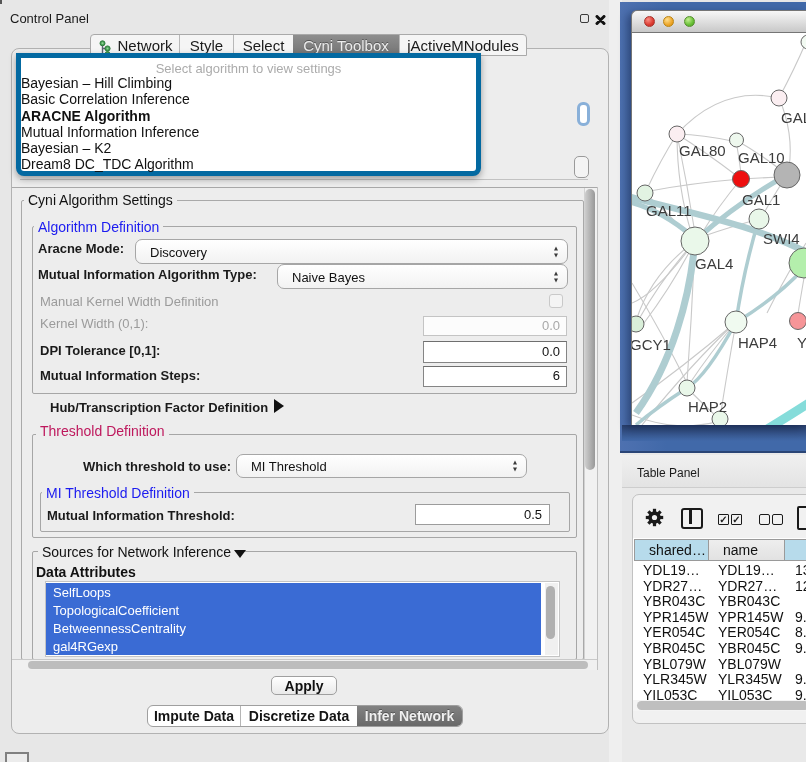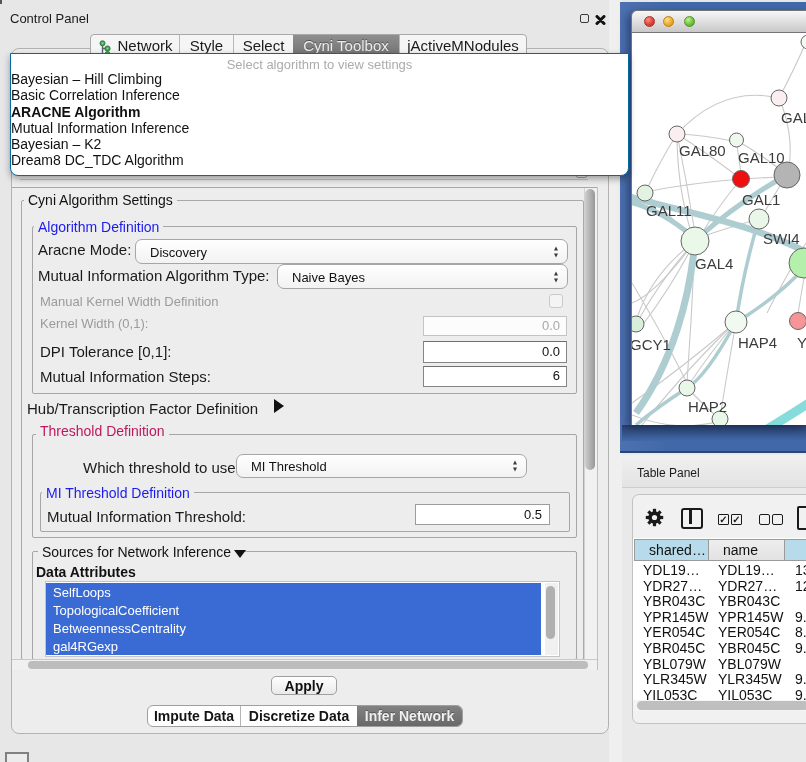--- a/index.html
+++ b/index.html
@@ -1,18 +1,18 @@
 <!DOCTYPE html>
 <html><head><meta charset="utf-8">
 <style>
 html,body{margin:0;padding:0}
 body{width:806px;height:762px;position:relative;overflow:hidden;
  font-family:"Liberation Sans",sans-serif;background:#e7e7e7;}
 .abs{position:absolute}
-.b13{font-size:15px;font-weight:normal;color:#1a1a1a}
+.b13{font-size:13px;font-weight:bold;color:#1a1a1a}
 .g13{font-size:13px;font-weight:normal;color:#9b9b9b}
 .grp{position:absolute;border:1px solid #a6a6a6;border-radius:2px}
 .glabel{position:absolute;font-size:14px;background:#ededed;padding:0 4px;line-height:14px;white-space:nowrap}
 .combo{position:absolute;border:1px solid #a6a6a6;border-radius:7px;
  background:linear-gradient(#ffffff,#f2f2f2);font-size:13px;color:#111;}
 .combo .tx{position:absolute;left:14px;top:50%;transform:translateY(-50%);white-space:nowrap}
 .ud{position:absolute;right:8px;top:50%;transform:translateY(-50%);width:5px;height:11px}
 .ud:before{content:"";position:absolute;left:0;top:0;border-left:2.5px solid transparent;border-right:2.5px solid transparent;border-bottom:4.5px solid #3a3a3a}
 .ud:after{content:"";position:absolute;left:0;bottom:0;border-left:2.5px solid transparent;border-right:2.5px solid transparent;border-top:4.5px solid #3a3a3a}
 .inp{position:absolute;background:#fff;font-size:13px;color:#111;text-align:right;box-sizing:border-box}
@@ -71,21 +71,21 @@
 
 <div class="abs g13" style="left:40px;top:316px">Kernel Width (0,1):</div>
 <div class="inp" style="left:423px;top:316px;width:144px;height:20px;border:1px solid #c4c4c4;background:#fcfcfc;color:#a8a8a8;line-height:18px;padding-right:6px">0.0</div>
 
 <div class="abs b13" style="left:40px;top:343px">DPI Tolerance [0,1]:</div>
 <div class="inp" style="left:423px;top:341px;width:144px;height:22px;border:1.5px solid #858585;border-top-color:#6f6f6f;line-height:19px;padding-right:6px">0.0</div>
 
 <div class="abs b13" style="left:40px;top:368px">Mutual Information Steps:</div>
 <div class="inp" style="left:423px;top:366px;width:144px;height:21px;border:1.5px solid #858585;border-top-color:#6f6f6f;line-height:18px;padding-right:6px">6</div>
 
-<div class="abs b13" style="left:27px;top:400px">Hub/Transcription Factor Definition</div>
+<div class="abs b13" style="left:50px;top:400px">Hub/Transcription Factor Definition</div>
 <div class="abs" style="left:274px;top:399px;width:0;height:0;border-top:7px solid transparent;border-bottom:7px solid transparent;border-left:10px solid #111"></div>
 
 <div class="grp" style="left:32px;top:434px;width:543px;height:102px"></div>
 <div class="glabel" style="left:36px;top:424px;color:#be185d">Threshold Definition</div>
 <div class="abs b13" style="left:83px;top:459px">Which threshold to use:</div>
 <div class="combo" style="left:236px;top:454px;width:289px;height:22px">
     <span class="tx">MI Threshold</span>
     <span class="ud"></span>
   </div>
 
@@ -114,21 +114,21 @@
 <div class="abs" style="left:271px;top:676px;width:66px;height:19px;border:1px solid #9f9f9f;border-radius:5px;background:linear-gradient(#ffffff,#e9e9e9);box-sizing:border-box;text-align:center;font-size:14px;font-weight:bold;color:#111;line-height:18px">Apply</div>
 
 <div class="abs" style="left:147px;top:705px;width:316px;height:22px;border:1px solid #9f9f9f;border-radius:6px;background:#fff;box-sizing:border-box;white-space:nowrap;font-size:14px;font-weight:bold;color:#141414;overflow:hidden">
 <div class="tabseg" style="width:92px;line-height:20px">Impute Data</div><div class="tabseg" style="width:117px;line-height:20px;border-left:1px solid #b5b5b5">Discretize Data</div><div class="tabseg" style="width:105px;line-height:20px;background:linear-gradient(#828282,#696969);color:#f0f0f0;text-shadow:0 -1px 0 #555">Infer Network</div>
 </div>
 
 <div class="abs" style="left:5px;top:752px;width:20px;height:14px;border:2px solid #808080;background:#ececec"></div>
 
 <div class="abs" style="left:612px;top:363px;width:0;height:0;border-top:4px solid transparent;border-bottom:4px solid transparent;border-right:5px solid #8a8a8a"></div>
 
-<div class="abs" style="left:10px;top:53px;width:619px;height:123px;background:#fff;border:1px solid #0369a1;border-radius:0 0 8px 8px;box-shadow:0 3px 7px rgba(0,0,0,.35);z-index:10;box-sizing:border-box">
+<div class="abs" style="left:16px;top:53px;width:465px;height:123px;background:#fff;border:5px solid #0369a1;border-radius:0 0 8px 8px;box-shadow:0 3px 7px rgba(0,0,0,.35);z-index:10;box-sizing:border-box">
  <div style="text-align:center;color:#ababab;font-size:13px;margin-top:3px">Select algorithm to view settings</div>
  <div style="font-size:14px;color:#111;margin:-1px 0 0 0;line-height:16.3px">Bayesian – Hill Climbing<br>Basic Correlation Inference<br><b>ARACNE Algorithm</b><br>Mutual Information Inference<br>Bayesian – K2<br>Dream8 DC_TDC Algorithm</div>
 </div>
 
 <div class="abs" style="left:609px;top:0;width:13px;height:762px;background:#efefef"></div>
 <div class="abs" style="left:620px;top:2px;width:186px;height:451px;background:linear-gradient(90deg,#4e71b0,#4169a9 25%)"></div>
 <div class="abs" style="left:622px;top:425px;width:184px;height:16px;background:linear-gradient(#293f6b,#4169a9)"></div>
 <div class="abs" style="left:620px;top:451px;width:186px;height:2px;background:#2a4576"></div>
 
 <div class="abs" style="left:631px;top:10px;width:175px;height:415px;border-radius:6px 0 0 0;box-shadow:-4px 3px 8px rgba(10,25,60,.45)">

